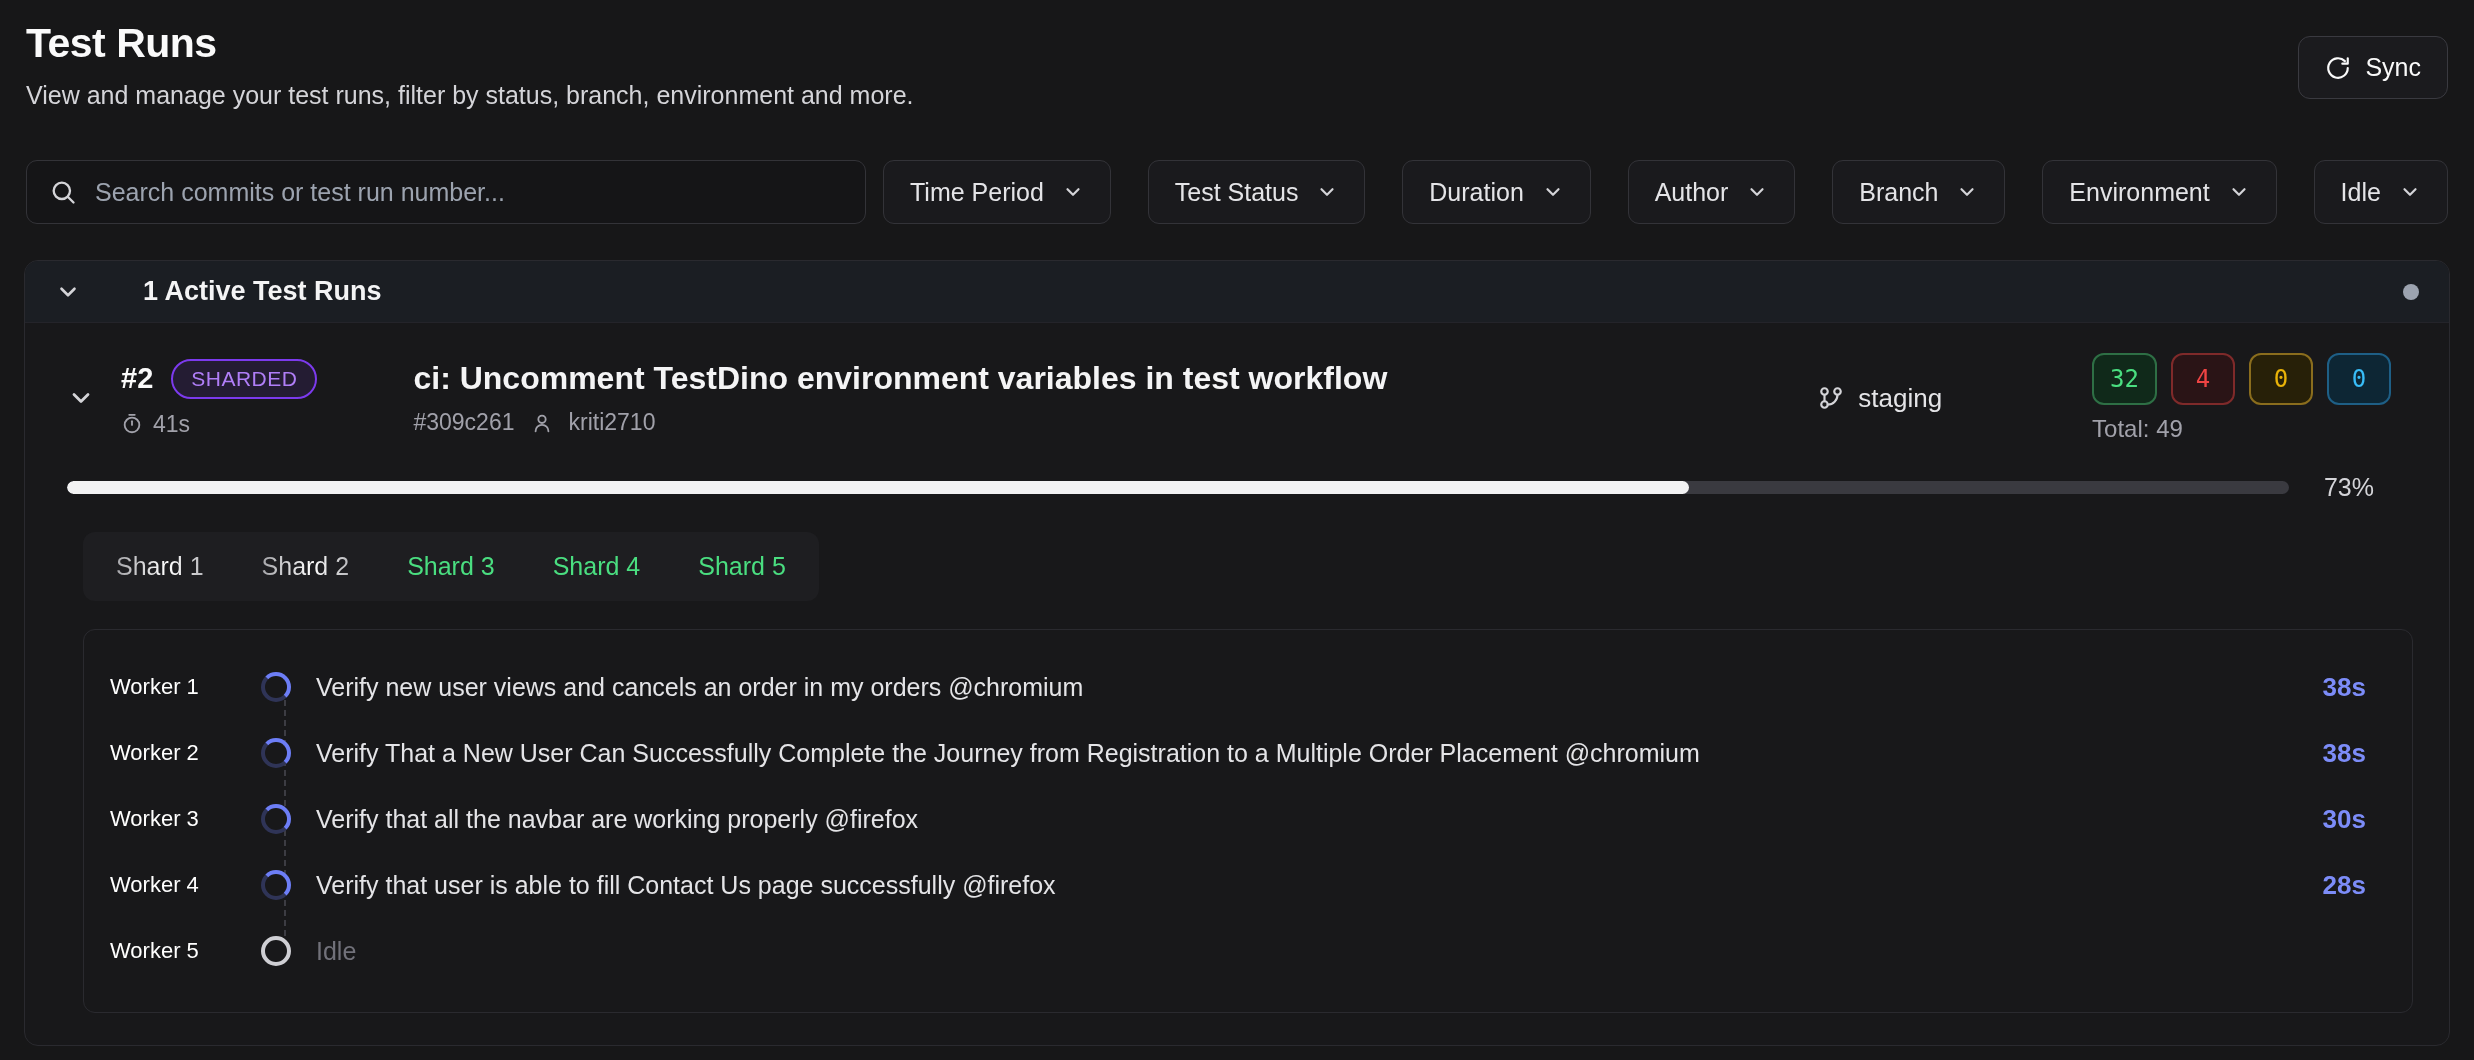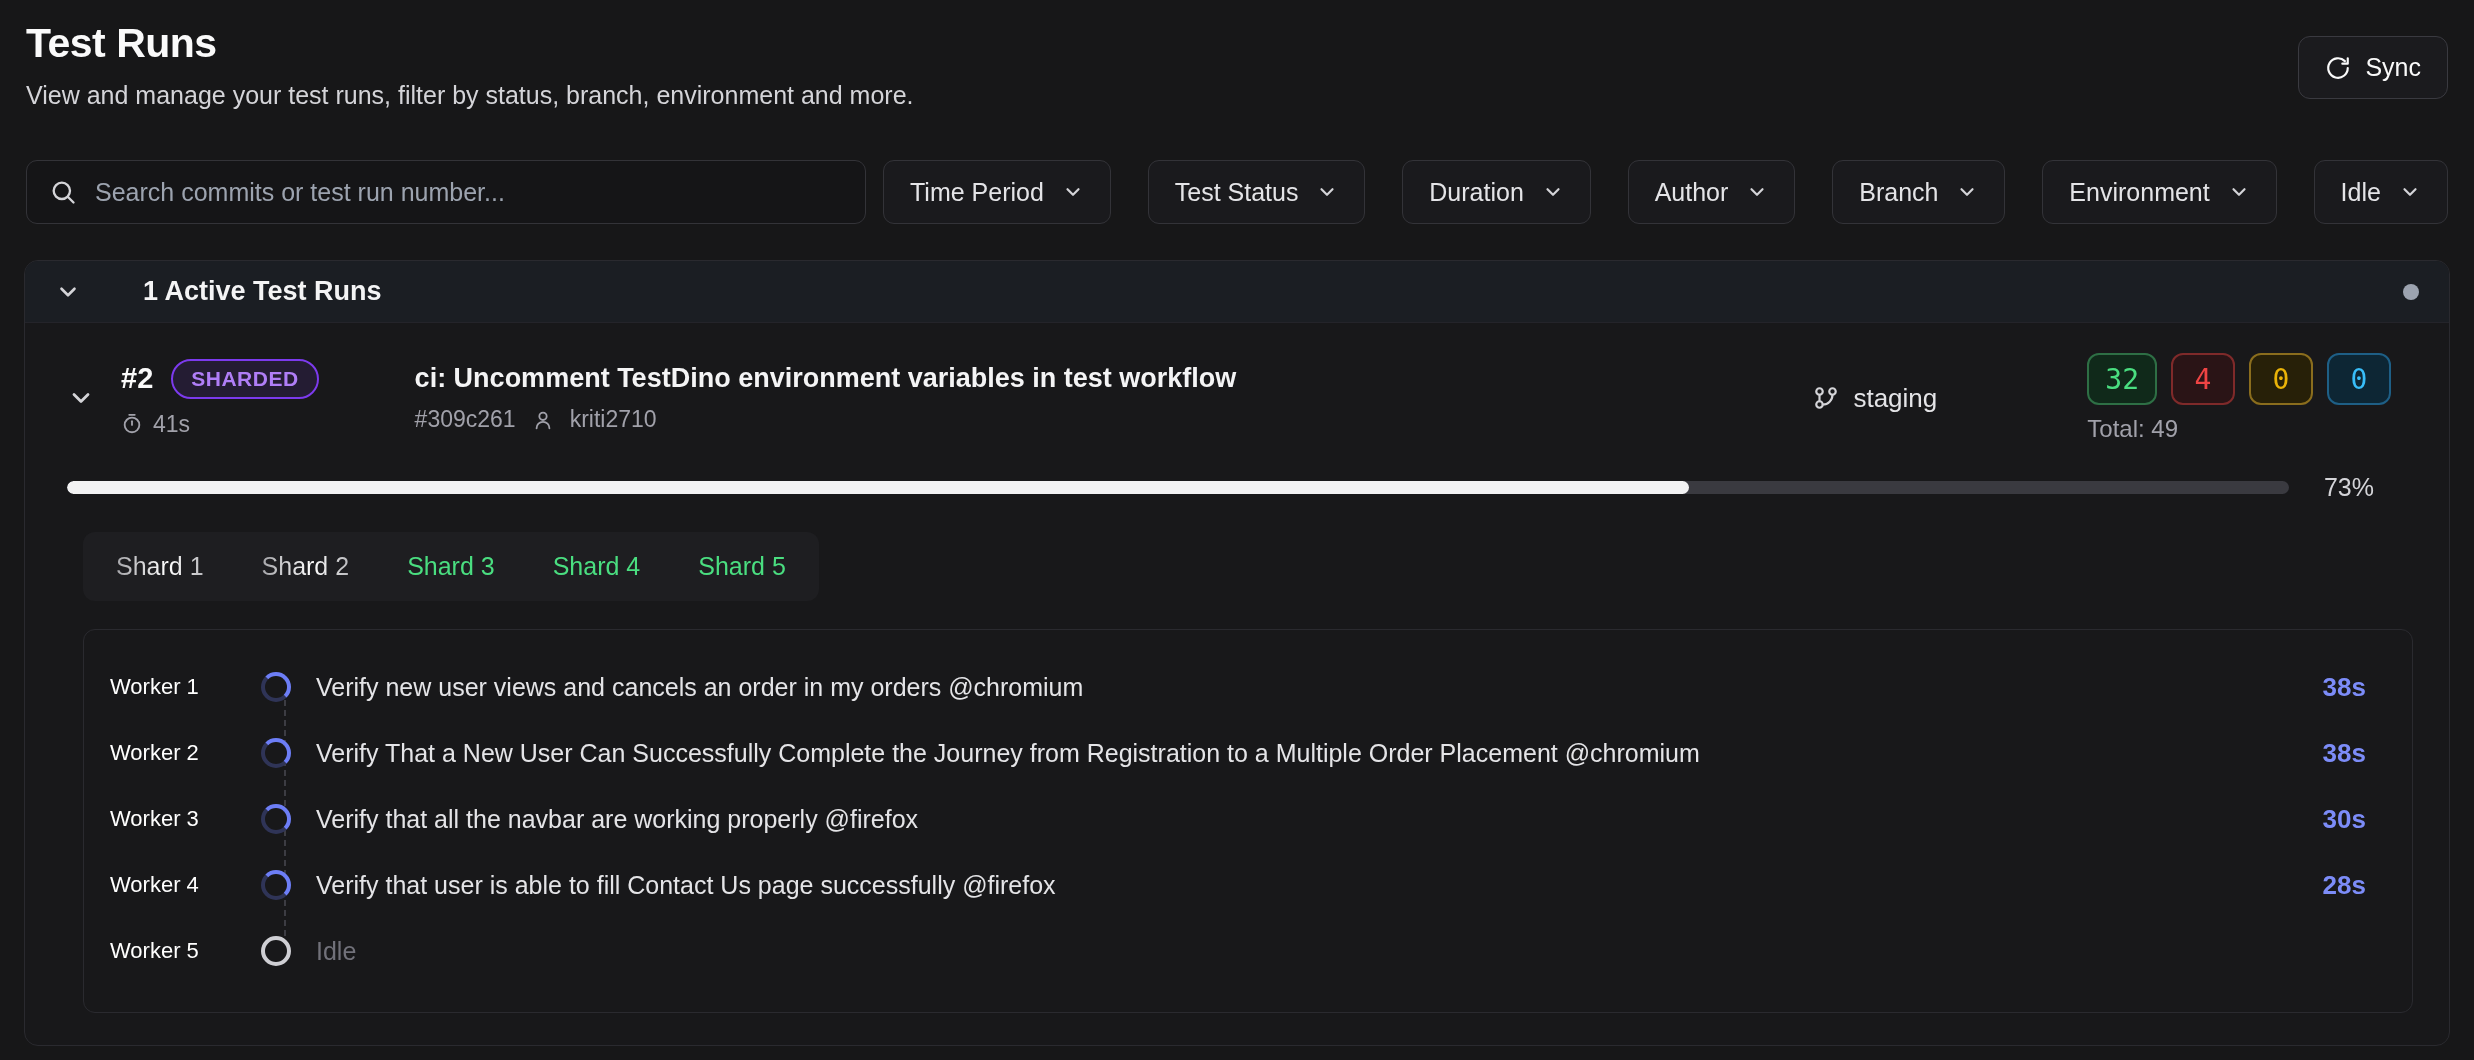--- a/index.html
+++ b/index.html
@@ -60,36 +60,36 @@
   .runs-card-header .title { margin-left:22px; font-size:27px; font-weight:600; color:#f4f4f5; }
   .live-dot { margin-left:auto; width:16px; height:16px; border-radius:50%; background:#9ca3af; }
 
   
   .run-row { display:flex; align-items:center; padding:30px 40px 0 42px; }
   .run-caret { color:#d4d4d8; margin-right:26px; cursor:pointer; }
   .run-id-col { display:flex; flex-direction:column; gap:12px; }
   .run-id-line { display:flex; align-items:center; gap:18px; }
   .run-number { font-size:29px; font-weight:700; color:#fafafa; }
   .sharded-badge {
-    font-size:21px; font-weight:700; letter-spacing:0.5px;
+    font-size:21px; font-weight:400; letter-spacing:0.5px;
     color:#b07ef7; border:2px solid #7c3aed; background:rgba(124,58,237,0.12);
     border-radius:999px; padding:6px 18px;
   }
   .run-elapsed { display:flex; align-items:center; gap:10px; font-size:23px; color:#a1a1aa; }
   .commit-col { margin-left:96px; display:flex; flex-direction:column; gap:12px; min-width:0; }
-  .commit-title { font-size:27px; font-weight:600; color:#f4f4f5; }
+  .commit-title { font-size:32px; font-weight:600; color:#f4f4f5; }
   .commit-meta { display:flex; gap:16px; font-size:23px; color:#a1a1aa; }
   .branch-group { margin-left:auto; display:flex; align-items:center; gap:14px; font-size:26px; color:#e4e4e7; }
   .counts-col { margin-left:150px; margin-right:18px; display:flex; flex-direction:column; gap:10px; }
   .count-badges { display:flex; gap:14px; }
   .count-badge {
     min-width:64px; height:52px; padding:0 16px;
     display:flex; align-items:center; justify-content:center;
     border-radius:12px; font-family:"DejaVu Sans Mono","Liberation Mono",monospace;
-    font-size:28px;
+    font-size:24px;
   }
   .cb-pass { color:#4ade80; border:2px solid #2e6f45; background:#10291a; }
   .cb-fail { color:#ef4444; border:2px solid #7f2a2a; background:#2a1416; }
   .cb-flaky { color:#eab308; border:2px solid #8a6d1d; background:#272008; }
   .cb-skip { color:#38bdf8; border:2px solid #1e5f86; background:#0d2634; }
   .total-label { font-size:24px; color:#a1a1aa; }
 
   
   .progress-row { display:flex; align-items:center; padding:30px 40px 0 42px; }
   .progress-track {

